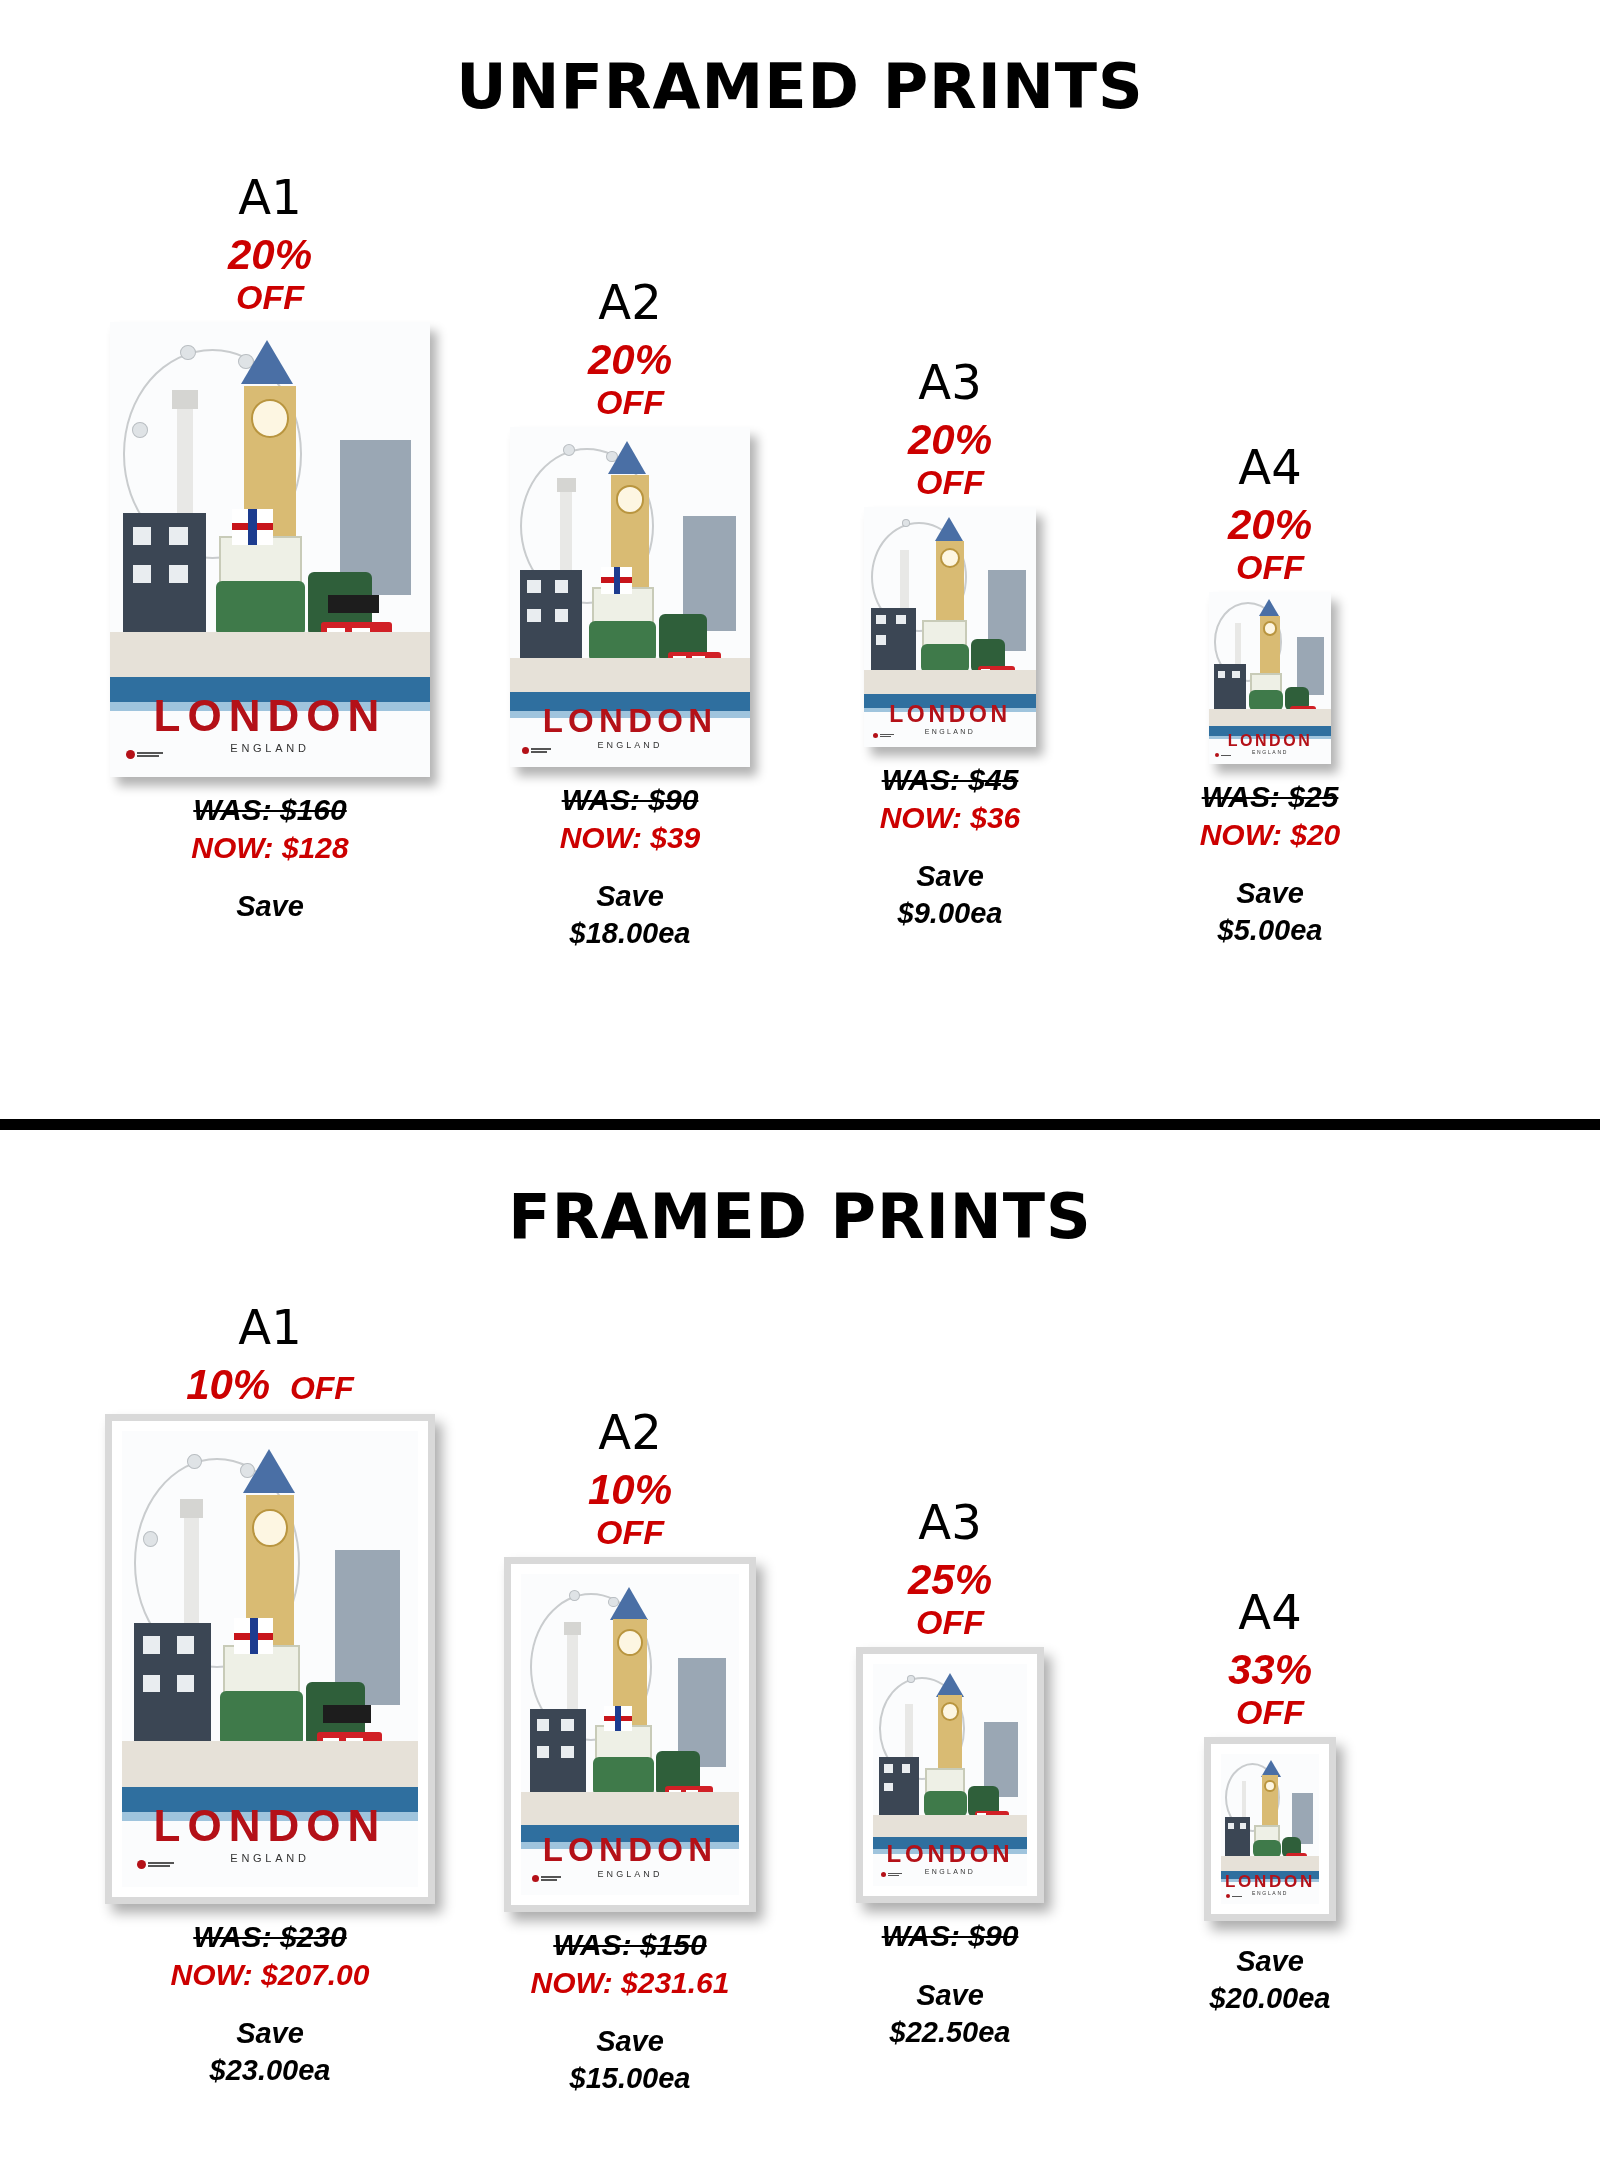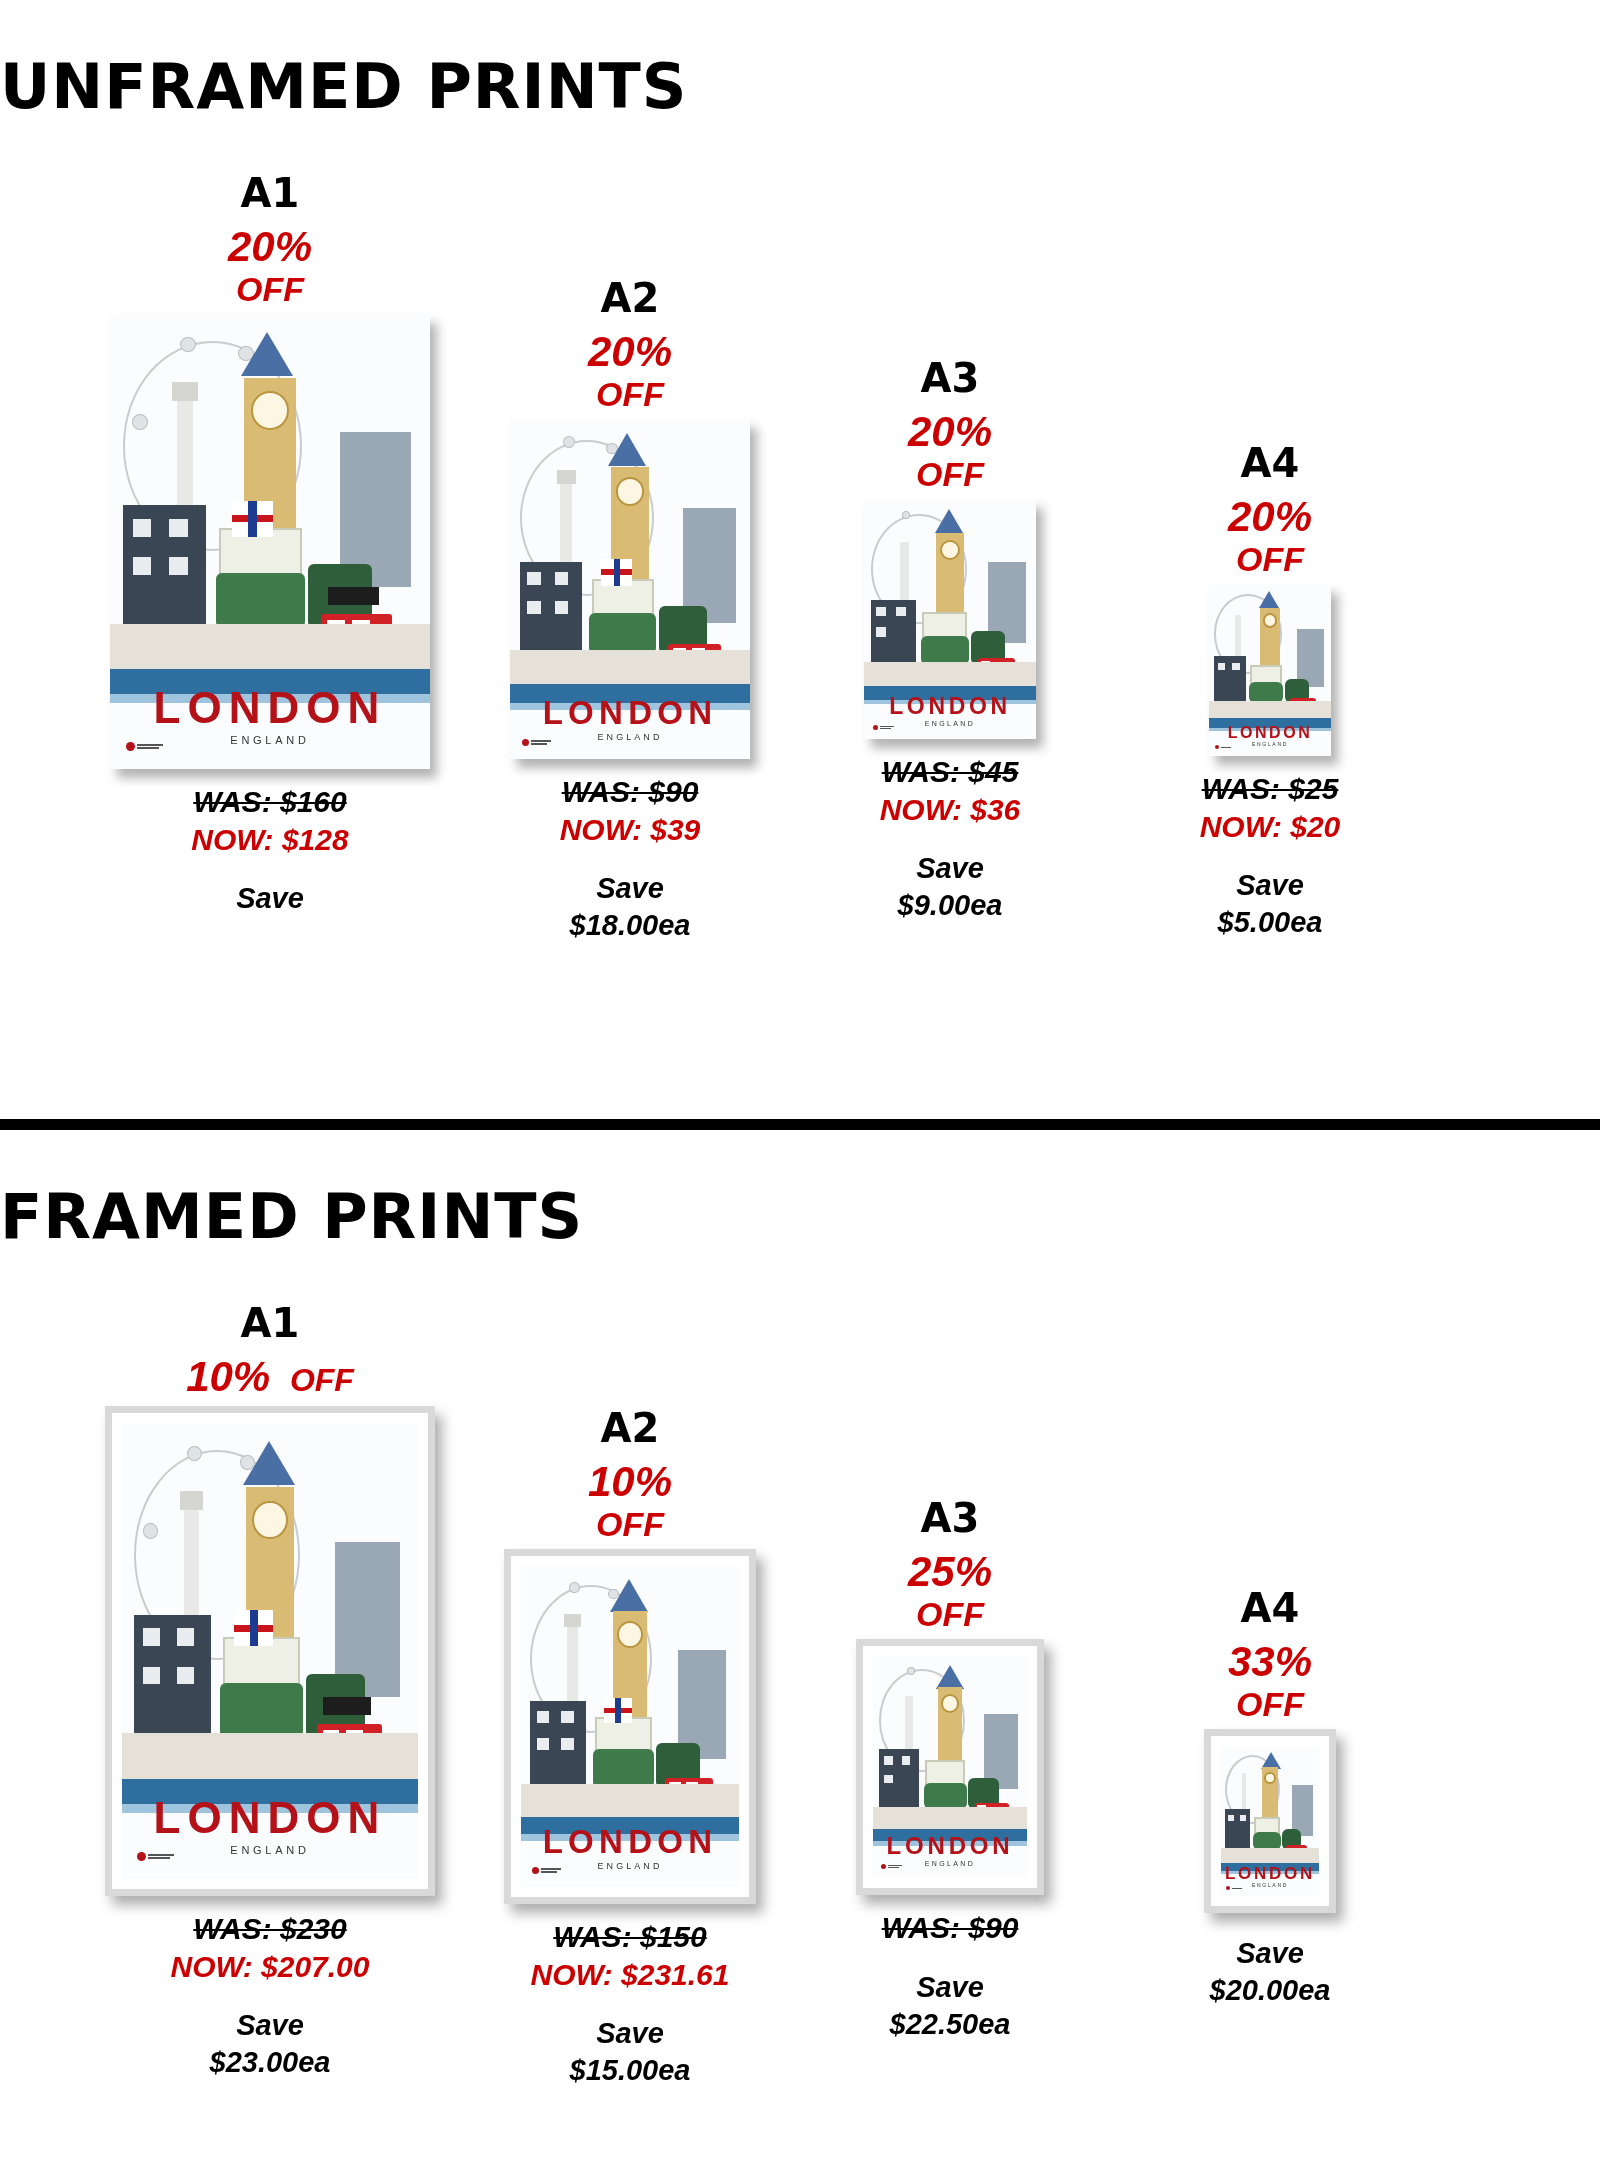--- a/index.html
+++ b/index.html
@@ -7,21 +7,21 @@
     margin: 0; padding: 0;
     width: 1600px;
     background: #ffffff;
     font-family: "Liberation Sans", sans-serif;
   }
   body { width: 1600px; }
 
   .page { width: 1600px; position: relative; }
 
   .section-title {
-    text-align: left;
+    text-align: center;
     font-weight: 900;
     font-size: 62px;
     letter-spacing: 1px;
     color: #000;
     margin: 0;
     padding-top: 50px;
     font-family: "DejaVu Sans", sans-serif;
   }
 
   .divider {
@@ -35,22 +35,22 @@
     position: relative;
     width: 1600px;
   }
 
   .col {
     position: absolute;
     text-align: center;
   }
 
   .size-label {
-    font-weight: 700;
-    font-size: 40px;
+    font-weight: 400;
+    font-size: 48px;
     color: #000;
     font-family: "DejaVu Sans", sans-serif;
     line-height: 1.0;
     margin-bottom: 10px;
   }
 
   .discount {
     color: #cc0000;
     font-weight: 900;
     font-style: italic;

